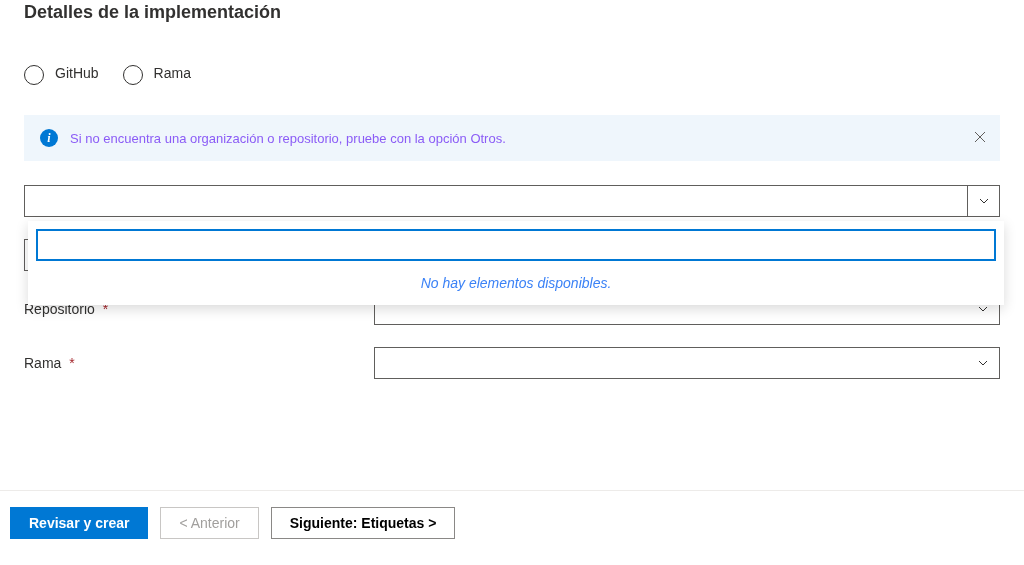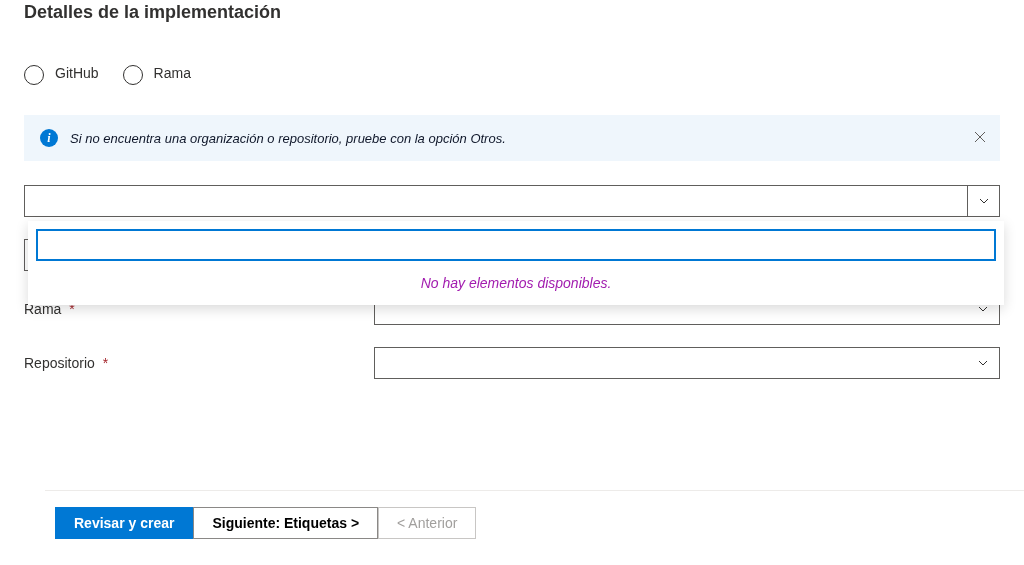--- a/index.html
+++ b/index.html
@@ -89,22 +89,21 @@
     }
     .info-icon-inner {
       color: #fff;
       font-weight: bold;
       font-size: 12px;
       font-style: italic;
       font-family: Georgia, serif;
     }
     .info-text {
       font-size: 13px;
-      color: #0f172a;
-      font-style: italic;
+      color: #8b5cf6;
     }
     .info-close {
       position: absolute;
       right: 14px;
       top: 50%;
       transform: translateY(-50%);
       cursor: pointer;
       font-size: 14px;
       line-height: 1;
       color: #605e5c;
@@ -158,30 +157,30 @@
       width: 100%;
       height: 32px;
       border: 2px solid #0078d4;
       outline: none;
       padding: 0 6px;
       font-size: 14px;
       font-family: inherit;
     }
     .combo-empty {
       text-align: center;
-      color: #a21caf;
+      color: #3b82f6;
       font-style: italic;
       font-size: 14px;
       margin-top: 14px;
     }
     .footer {
       border-top: 1px solid #edebe9;
       padding: 16px 10px;
       display: flex;
-      margin-left: 45px;
+      gap: 12px;
     }
     .btn {
       height: 32px;
       padding: 0 18px;
       font-size: 14px;
       border: 1px solid #8a8886;
       background: #fff;
       cursor: pointer;
       font-family: inherit;
     }
@@ -260,54 +259,54 @@
                 <path d="M2 4 L6 8 L10 4" stroke="#323130" stroke-width="1" fill="none"></path>
               </svg>
             </span>
         </div>
       </div>
     </div>
   </div>
 
   <div class="form-row">
     <div class="form-label">
-      <span>Rama</span>
+      <span>Repositorio</span>
       <span class="required">*</span>
     </div>
     <div class="dropdown-wrapper">
       <div class="dropdown">
         <span></span>
         <div class="dropdown-chevron-box borderless">
           <span class="chevron-down">
               <svg width="12" height="12" viewBox="0 0 12 12">
                 <path d="M2 4 L6 8 L10 4" stroke="#323130" stroke-width="1" fill="none"></path>
               </svg>
             </span>
         </div>
       </div>
     </div>
   </div>
 
   <div class="form-row">
     <div class="form-label">
-      <span>Repositorio</span>
+      <span>Rama</span>
       <span class="required">*</span>
     </div>
     <div class="dropdown-wrapper">
       <div class="dropdown">
         <span></span>
         <div class="dropdown-chevron-box borderless">
           <span class="chevron-down">
               <svg width="12" height="12" viewBox="0 0 12 12">
                 <path d="M2 4 L6 8 L10 4" stroke="#323130" stroke-width="1" fill="none"></path>
               </svg>
             </span>
         </div>
       </div>
     </div>
   </div>
 </div>
 
 <div class="footer">
   <button class="btn btn-primary">Revisar y crear</button>
+  <button class="btn btn-disabled">&lt; Anterior</button>
   <button class="btn btn-secondary">Siguiente: Etiquetas &gt;</button>
-  <button class="btn btn-disabled">&lt; Anterior</button>
 </div>
 
 </body></html>

